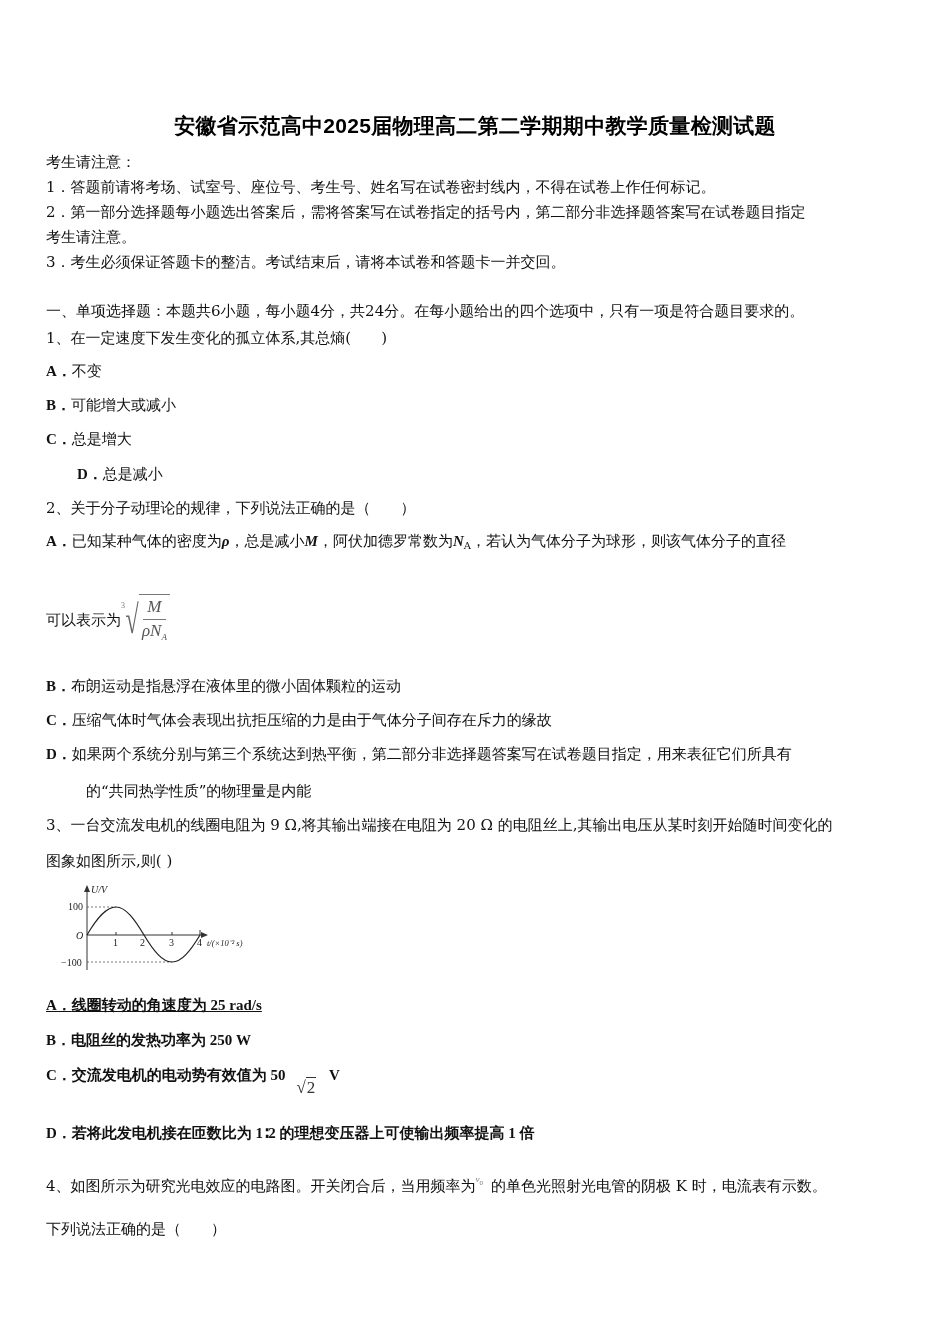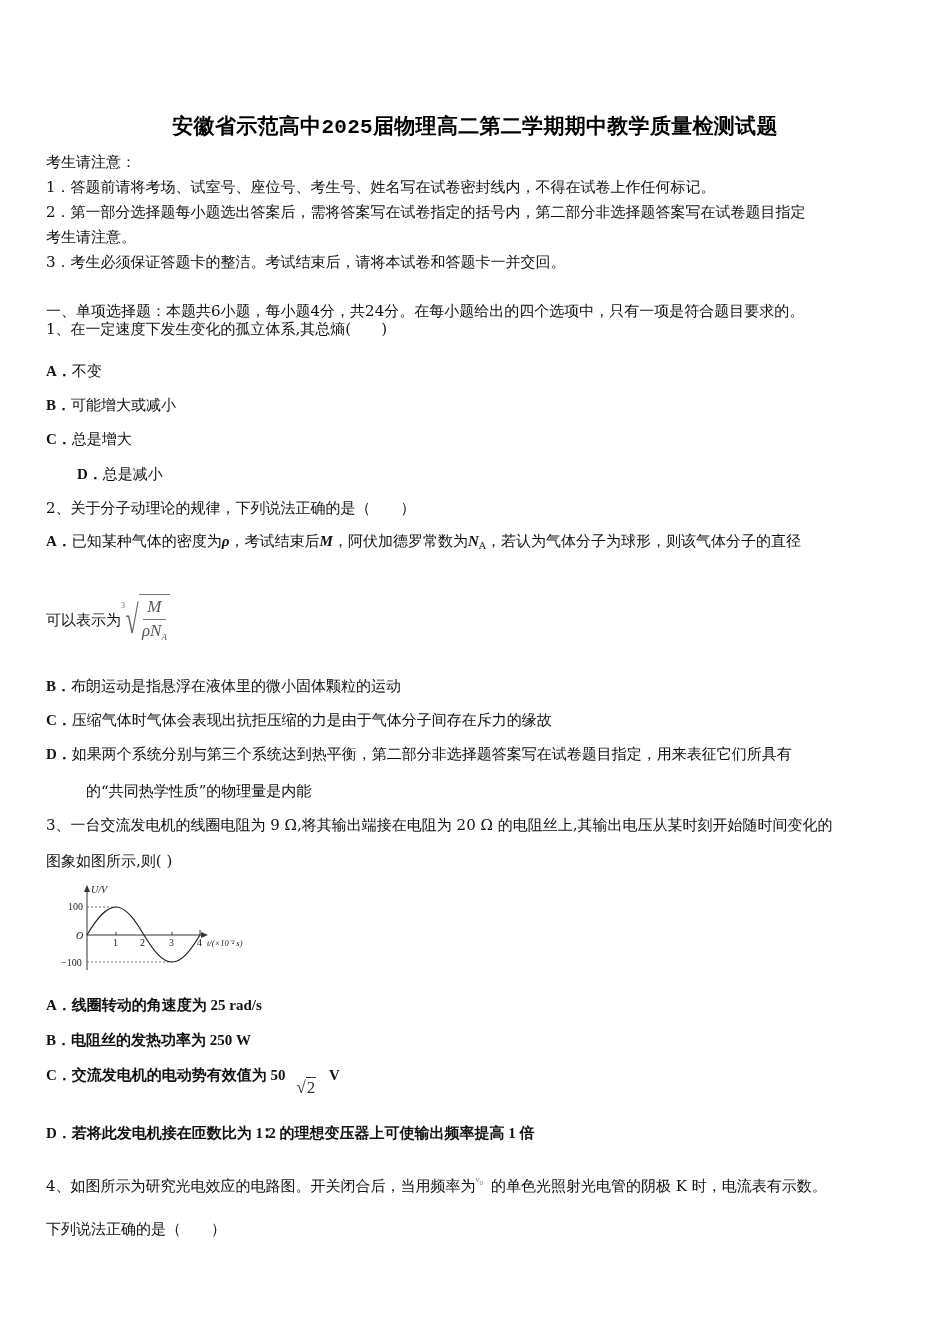--- a/index.html
+++ b/index.html
@@ -1,20 +1,20 @@
 <!DOCTYPE html>
 <html><head>
 <meta charset="utf-8">
 <style>
   html, body { margin: 0; padding: 0; background: #ffffff; }
   body { width: 950px; height: 1344px; position: relative; overflow: hidden;
          font-family: "DejaVu Serif", "Liberation Serif", serif; color: #111; }
   .page { position: absolute; left: 0; top: 0; width: 950px; height: 1344px; }
   .abs { position: absolute; white-space: nowrap; }
-  .title { left: 0; width: 950px; top: 112px; text-align: center; font-family: Liberation Mono, monospace;
+  .title { left: 0; width: 950px; top: 112px; text-align: center; font-family: Liberation Sans, sans-serif;
            font-weight: bold; font-size: 21px; letter-spacing: 0.3px; color: #000; }
   .txt { font-size: 15px; line-height: 20px; left: 46px; }
   .opt-letter { font-family: "Liberation Serif", "DejaVu Serif", serif; font-weight: bold; }
   .bold-num { font-family: "Liberation Serif", serif; font-weight: bold; }
   .ital { font-family: "Liberation Serif", serif; font-style: italic; font-weight: bold; }
   .sub { font-size: 10px; vertical-align: -3px; }
   .formula { display: inline-flex; align-items: center; vertical-align: middle; font-family: "Liberation Serif", serif; color: #555; }
   .root-index { font-size: 8px; align-self: flex-start; margin-top: 2px; margin-right: -4px; color: #777; }
   .radical { font-size: 40px; line-height: 40px; font-weight: 100; color: #666; transform: scaleX(0.6); }
   .frac { display: inline-flex; flex-direction: column; align-items: center; border-top: 1px solid #777; padding: 0 3px; margin-left: -4px; }
@@ -35,37 +35,37 @@
   <div class="abs title">安徽省示范高中2025届物理高二第二学期期中教学质量检测试题</div>
 
   <div class="abs txt" style="top:152px;">考生请注意：</div>
   <div class="abs txt" style="top:177px;">1．答题前请将考场、试室号、座位号、考生号、姓名写在试卷密封线内，不得在试卷上作任何标记。</div>
   <div class="abs txt" style="top:202px;">2．第一部分选择题每小题选出答案后，需将答案写在试卷指定的括号内，第二部分非选择题答案写在试卷题目指定</div>
   <div class="abs txt" style="top:227px;">考生请注意。</div>
   <div class="abs txt" style="top:252px;">3．考生必须保证答题卡的整洁。考试结束后，请将本试卷和答题卡一并交回。</div>
 
   <div class="abs txt" style="top:301px;">一、单项选择题：本题共6小题，每小题4分，共24分。在每小题给出的四个选项中，只有一项是符合题目要求的。</div>
 
-  <div class="abs txt" style="top:319px;">1、在一定速度下发生变化的孤立体系,其总熵(　　)</div>
+  <div class="abs txt" style="top:328px;">1、在一定速度下发生变化的孤立体系,其总熵(　　)</div>
   <div class="abs txt" style="top:361px;">
     <span class="opt-letter">A．</span><span>不变</span>
   </div>
   <div class="abs txt" style="top:395px;">
     <span class="opt-letter">B．</span><span>可能增大或减小</span>
   </div>
   <div class="abs txt" style="top:429px;">
     <span class="opt-letter">C．</span><span>总是增大</span>
   </div>
   <div class="abs txt" style="top:464px;margin-left:31px;">
     <span class="opt-letter">D．</span><span>总是减小</span>
   </div>
 
   <div class="abs txt" style="top:498px;">2、关于分子动理论的规律，下列说法正确的是（　　）</div>
   <div class="abs txt" style="top:531px;">
-    <span class="opt-letter">A．</span><span>已知某种气体的密度为</span><span class="ital">ρ</span><span>，考试结束后</span><span class="ital">M</span><span>，阿伏加德罗常数为</span><span class="ital">N</span><span class="sub">A</span><span>，若认为气体分子为球形，则该气体分子的直径</span>
+    <span class="opt-letter">A．</span><span>已知某种气体的密度为</span><span class="ital">ρ</span><span>，总是减小</span><span class="ital">M</span><span>，阿伏加德罗常数为</span><span class="ital">N</span><span class="sub">A</span><span>，若认为气体分子为球形，则该气体分子的直径</span>
   </div>
   <div class="abs txt" style="top:594px; height:52px; display:flex; align-items:center;">
     <span>可以表示为</span>
     <span class="formula">
       <span class="root-index">3</span>
       <span class="radical">√</span>
       <span class="frac">
         <span class="num">M</span>
         <span class="den"><span>ρN</span><span class="subA">A</span></span>
       </span>
@@ -107,21 +107,21 @@
       <text x="22" y="57" font-family="Liberation Serif, serif" font-style="italic" font-size="10" fill="#222">O</text>
       <text x="7" y="84" font-family="Liberation Serif, serif" font-size="10" fill="#222">−100</text>
       <text x="59" y="64" font-family="Liberation Serif, serif" font-size="10" fill="#222">1</text>
       <text x="86" y="64" font-family="Liberation Serif, serif" font-size="10" fill="#222">2</text>
       <text x="115" y="64" font-family="Liberation Serif, serif" font-size="10" fill="#222">3</text>
       <text x="143" y="64" font-family="Liberation Serif, serif" font-size="10" fill="#222">4</text>
       <text x="153" y="64" font-family="Liberation Serif, serif" font-style="italic" font-size="8.5" fill="#222">t/(×10⁻² s)</text>
     </svg>
   </div>
 
-  <div class="abs txt" style="top:995px;">
+  <div class="abs txt" style="top:995px;text-decoration:underline;">
     <span class="opt-letter">A．</span><span class="bold-num">线圈转动的角速度为 25 rad/s</span>
   </div>
   <div class="abs txt" style="top:1030px;">
     <span class="opt-letter">B．</span><span class="bold-num">电阻丝的发热功率为 250 W</span>
   </div>
   <div class="abs txt" style="top:1065px;">
     <span class="opt-letter">C．</span><span class="bold-num">交流发电机的电动势有效值为 50</span>
     <span class="sqrt2" style="position:relative; top:13px; margin-left:6px;">√<span class="bar">2</span></span>
     <span class="bold-num" style="margin-left:8px;">V</span>
   </div>

